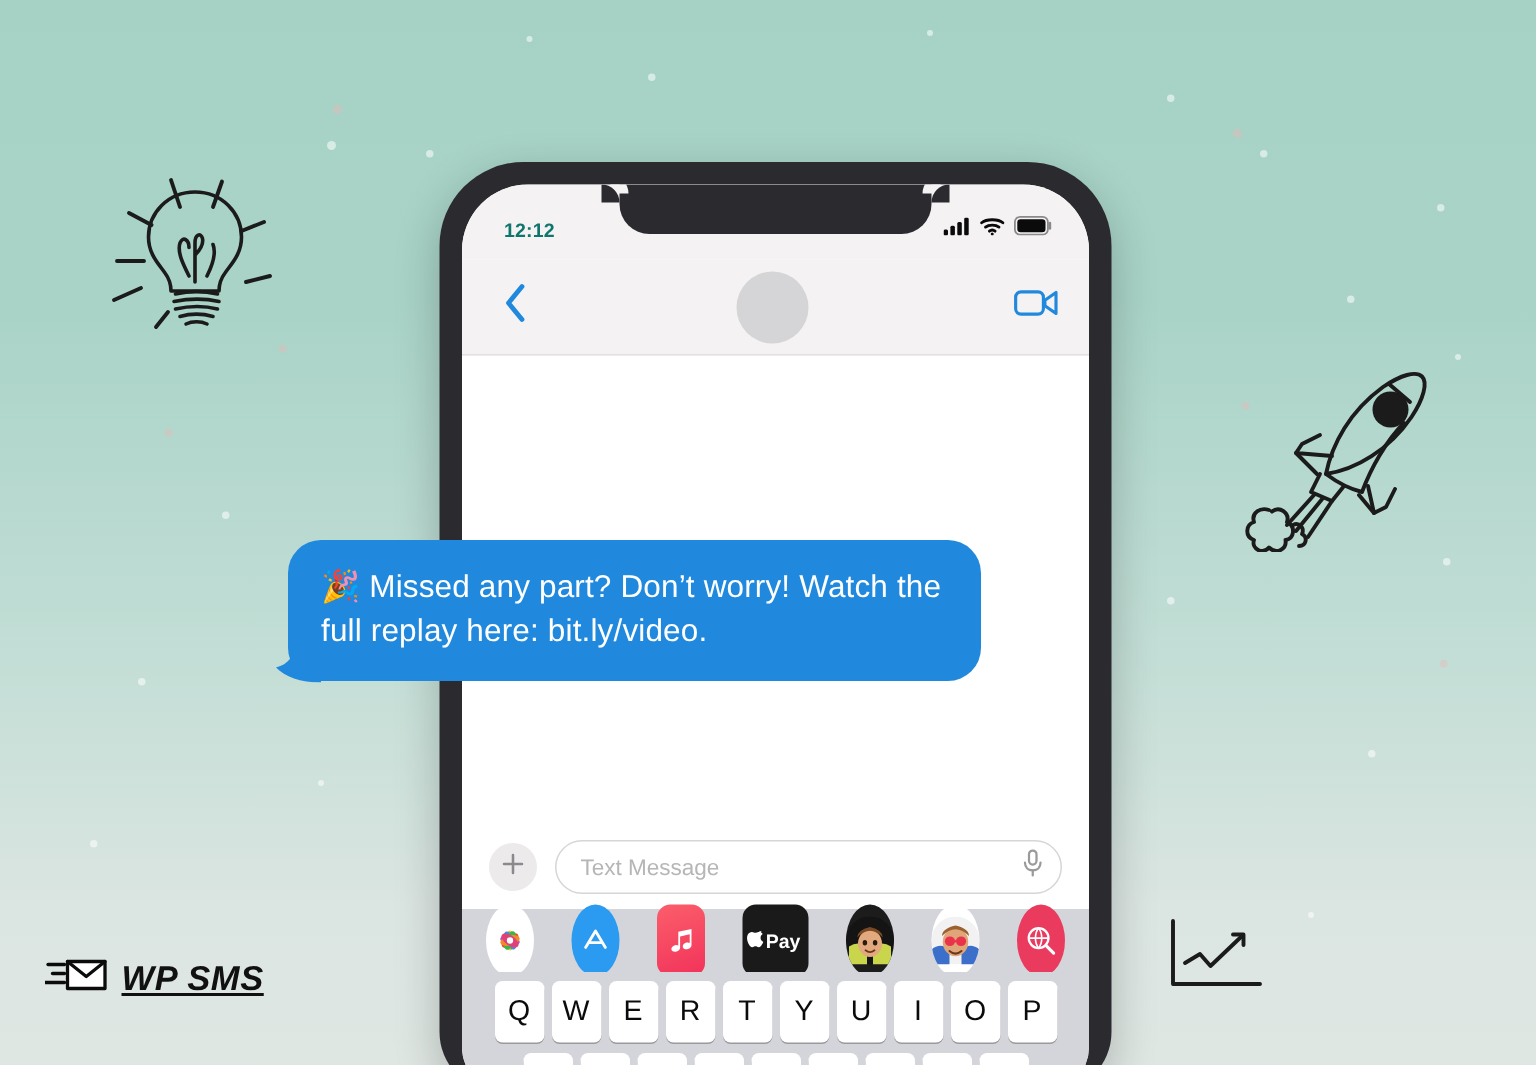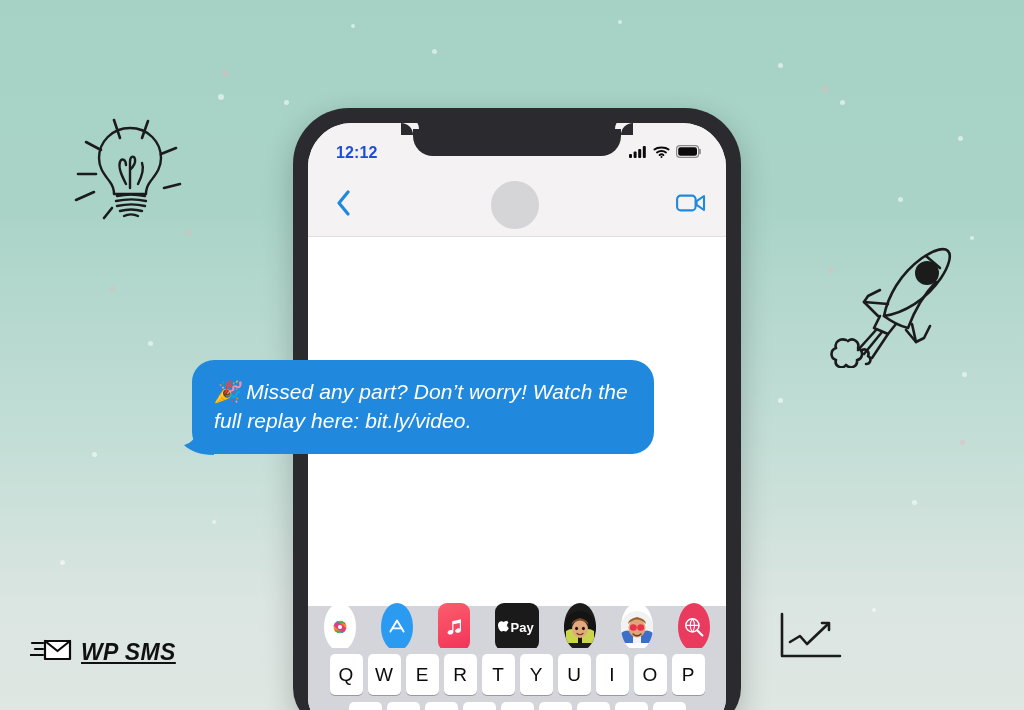--- a/index.html
+++ b/index.html
@@ -52,42 +52,42 @@
   #notch::after{ right:-12px; border-radius:12px 0 0 0;
     box-shadow:-6px -6px 0 0 #f5f2f3; }
 
   
   #status-bar {
     position:absolute; left:0; top:0; width:100%; height:50px;
     background:#f5f2f3; z-index:20;
     display:flex; align-items:center; justify-content:space-between;
     padding:10px 24px 0 28px;
   }
-  #status-time { font-size:16px; font-weight:bold; color:#1d4ed8; letter-spacing:.1px;text-align:center; }
+  #status-time { font-size:13px; font-weight:bold; color:#0f766e; letter-spacing:.1px;text-align:center; }
   #status-right { display:flex; align-items:center; gap:6px; }
 
   
   #nav-bar {
     position:absolute; left:0; top:50px; width:100%; height:64px;
     background:#f5f2f3; border-bottom:1px solid #e2dfe0;
     display:flex; align-items:center; justify-content:space-between;
     padding:0 20px; z-index:15;
   }
   #back-btn { width:30px; display:flex; align-items:center; justify-content:center; cursor:pointer; }
   #avatar { width:48px; height:48px; border-radius:50%; background:#d5d4d6; }
   #video-btn { width:34px; display:flex; align-items:center; justify-content:flex-end; cursor:pointer; }
 
   
   #conversation {
     position:absolute; left:0; top:115px; width:100%; height:318px;
     background:#ffffff; z-index:5;
   }
 
   
-  #bubble-wrap { position:absolute; left:192px; top:360px; z-index:40;font-style:italic; }
+  #bubble-wrap { position:absolute; left:192px; top:360px; z-index:40; }
   #bubble {
     position:relative;
     width:462px; padding:17px 22px 19px 22px;
     background:#2189dd; border-radius:22px;
     color:#ffffff; font-size:21px; line-height:29px;
     letter-spacing:.1px;
   }
   #bubble-tail {
     position:absolute; left:-8px; bottom:-1px; width:30px; height:28px;
   }
@@ -271,20 +271,39 @@
           <svg width="30" height="20" viewBox="0 0 30 20" fill="none" stroke="#2189dd" stroke-width="2.1" stroke-linejoin="round">
             <rect x="1.1" y="2.6" width="18.5" height="14.8" rx="3.6"></rect>
             <path d="M20.6 8.2 L28 3 L28 17 L20.6 11.8 Z"></path>
           </svg>
         </span>
       </span>
     </div>
 
     <div id="conversation"></div>
 
+    <div id="input-bar">
+      <span id="plus-btn">
+        <span>
+          <svg width="16" height="16" viewBox="0 0 16 16" fill="none" stroke="#8a8a8e" stroke-width="1.7" stroke-linecap="round">
+            <path d="M8 2 L8 14 M2 8 L14 8"></path>
+          </svg>
+        </span>
+      </span>
+      <span id="text-field">
+        <span class="ph">Text Message</span>
+        <span>
+          <svg width="13" height="19" viewBox="0 0 13 19" fill="none" stroke="#9b999a" stroke-width="1.5" stroke-linecap="round">
+            <rect x="4" y="1" width="5" height="9.4" rx="2.5"></rect>
+            <path d="M1.3 9 C1.3 12.4 3.6 14.2 6.5 14.2 C9.4 14.2 11.7 12.4 11.7 9"></path>
+            <path d="M6.5 14.2 L6.5 17.6"></path>
+          </svg>
+        </span>
+      </span>
+    </div>
 
     <div id="app-drawer">
       <span class="app-icon" style="background:#ffffff;border-radius:50%;">
         <svg width="22" height="22" viewBox="0 0 22 22">
           <g transform="translate(11,11)">
             <ellipse rx="3.3" ry="6.6" fill="#f5c13a" transform="rotate(0)"></ellipse>
             <ellipse rx="3.3" ry="6.6" fill="#e8492f" transform="rotate(51)"></ellipse>
             <ellipse rx="3.3" ry="6.6" fill="#b84bc4" transform="rotate(102)"></ellipse>
             <ellipse rx="3.3" ry="6.6" fill="#3d8ce8" transform="rotate(153)"></ellipse>
             <ellipse rx="3.3" ry="6.6" fill="#39b54a" transform="rotate(204)"></ellipse>

